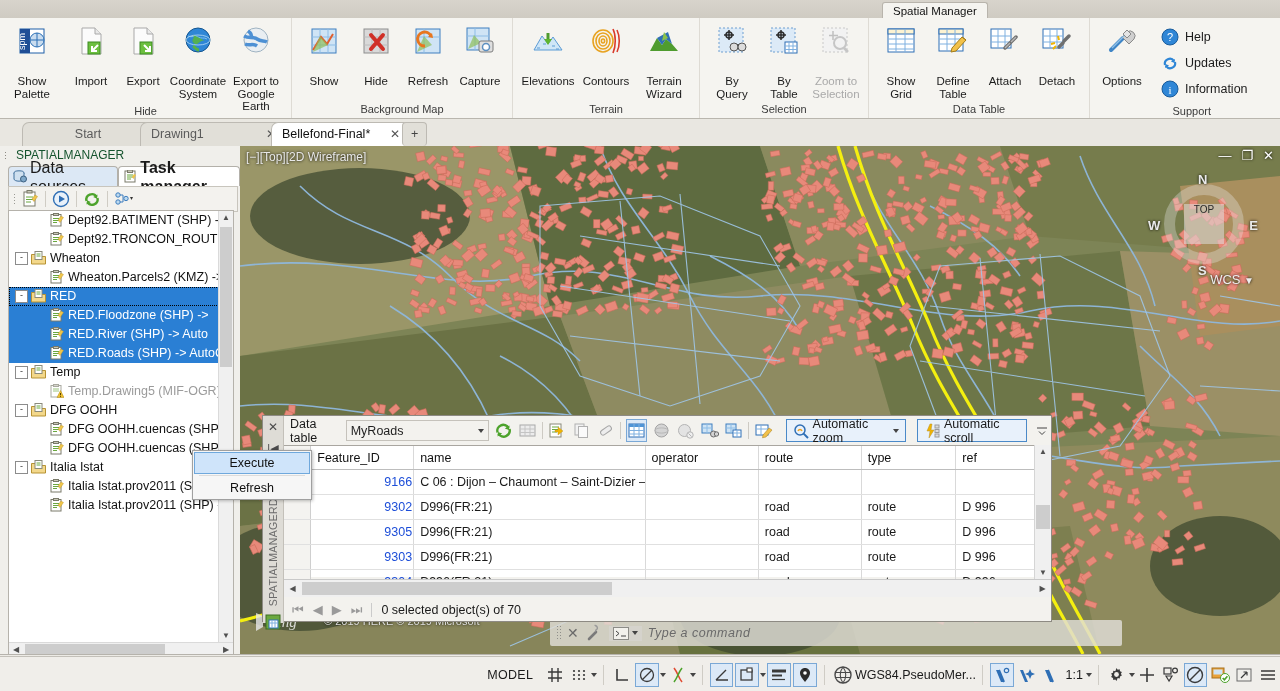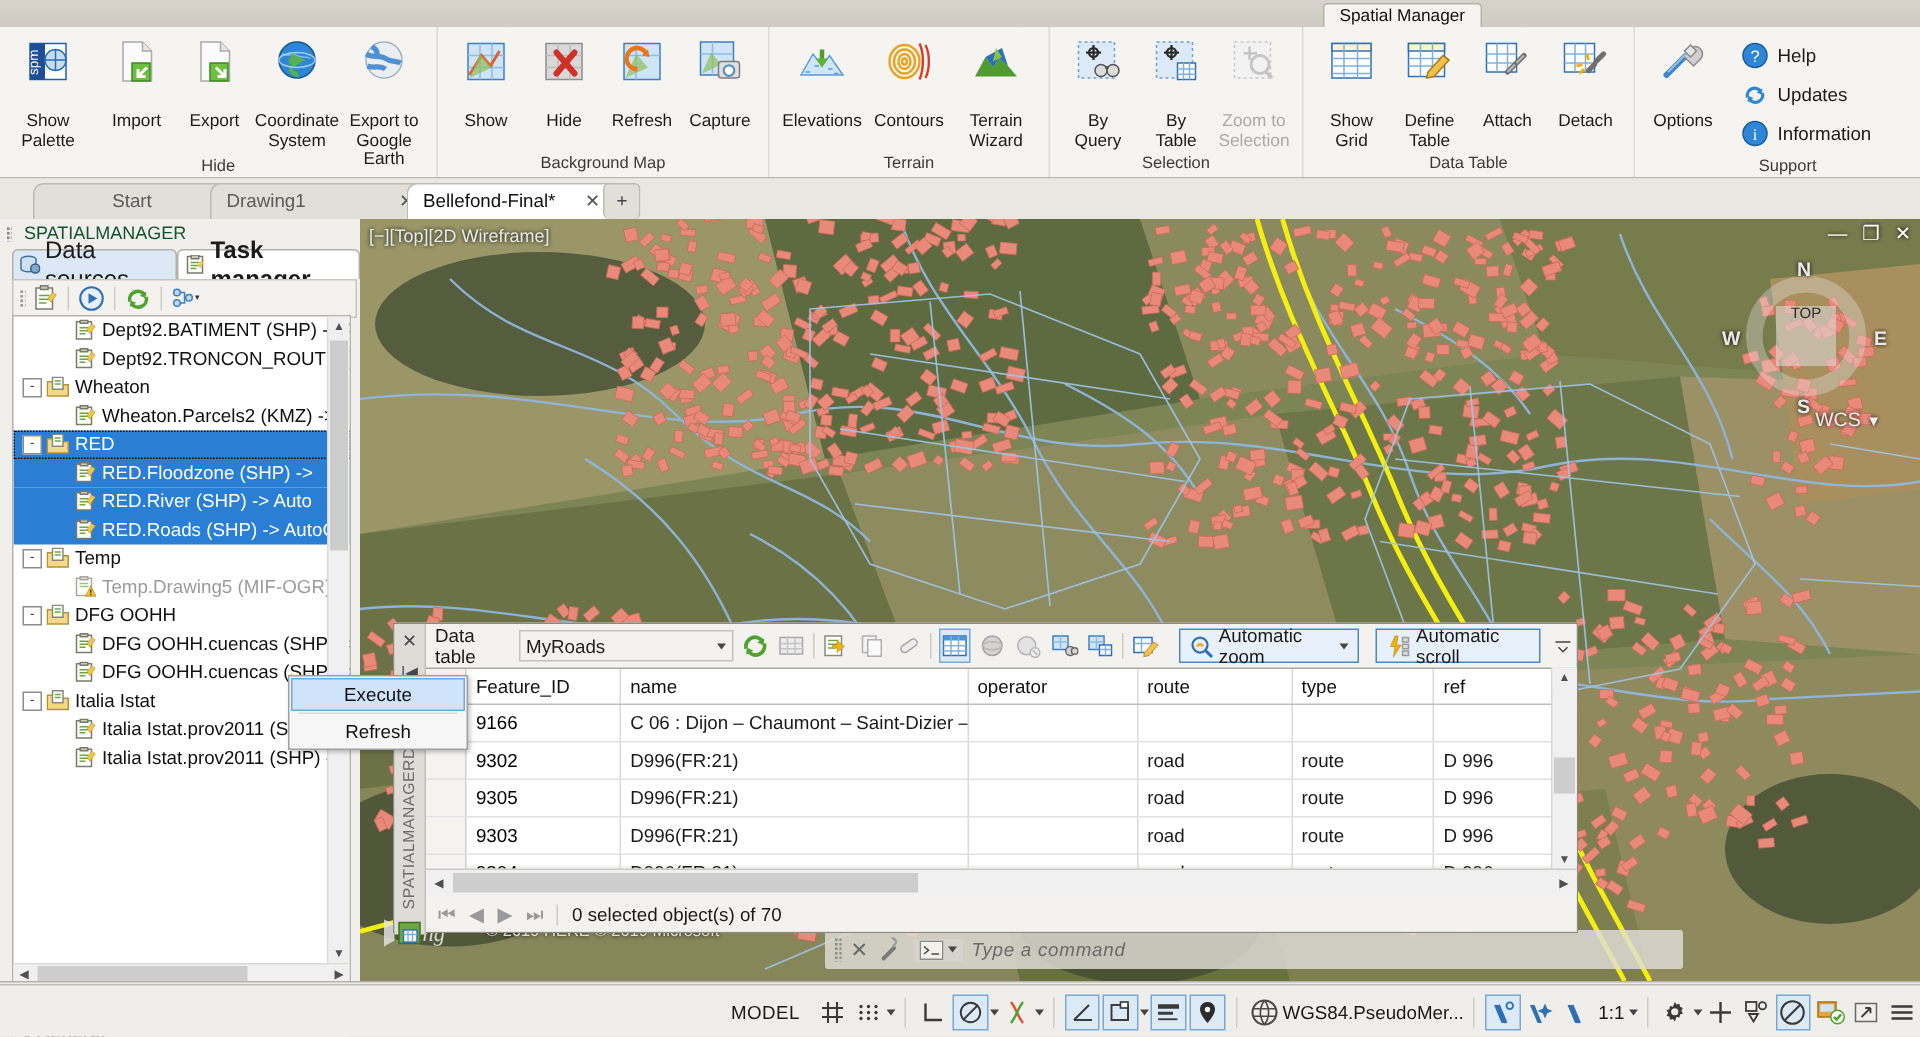--- a/index.html
+++ b/index.html
@@ -115,21 +115,21 @@
   .tbi{width:21px;height:21px;display:flex;align-items:center;justify-content:center;}
   .tbi.box{border:1px solid #7aa8d6;background:#dce9f7;}
   .pillbtn{height:21px;border:1px solid #4a89c8;background:#e8f1fb;display:flex;align-items:center;gap:4px;
      padding:0 6px;font-size:12.5px;color:#1a1a1a;}
   #dt-grid{position:absolute;left:0;right:0;top:29px;bottom:44px;background:#fff;border-top:1px solid #a9a6a0;}
   #dt-table{width:100%;border-collapse:collapse;table-layout:fixed;}
   #dt-table th{height:21px;font-size:12.5px;font-weight:normal;text-align:left;padding-left:6px;
      background:#fff;border-right:1px solid #d9d9d9;border-bottom:1px solid #bdbdbd;color:#111;}
   #dt-table td{height:22px;font-size:12.5px;padding-left:6px;border-right:1px solid #d9d9d9;
      border-bottom:1px solid #e0e0e0;color:#1a1a1a;white-space:nowrap;overflow:hidden;}
-  #dt-table td.id{color:#000000;}
+  #dt-table td.id{color:#1d4ed8;text-align:right;}
   #dt-table .rowhdr{background:#f4f3f0;border-right:1px solid #cfcfcf;}
   #dt-hsb{position:absolute;left:0;right:0;bottom:24px;height:17px;background:#f0f0f0;border-top:1px solid #c9c9c9;}
   #dt-vsb{position:absolute;right:0;top:29px;bottom:41px;width:16px;background:#f0f0f0;border-left:1px solid #d5d5d5;}
   #dt-status{position:absolute;left:0;right:0;bottom:0;height:23px;display:flex;align-items:center;gap:9px;
      padding-left:8px;font-size:12.5px;color:#1a1a1a;background:#f3f2ee;}
   #dt-status .nav{color:#9a9a9a;font-size:13px;}
   #dt-status .vsep{width:1px;height:14px;background:#cbcbcb;}
 
   
   #layoutbar{position:absolute;left:0;top:654px;width:1280px;height:22px;background:#edebe6;border-top:1px solid #b6b3ac;}

